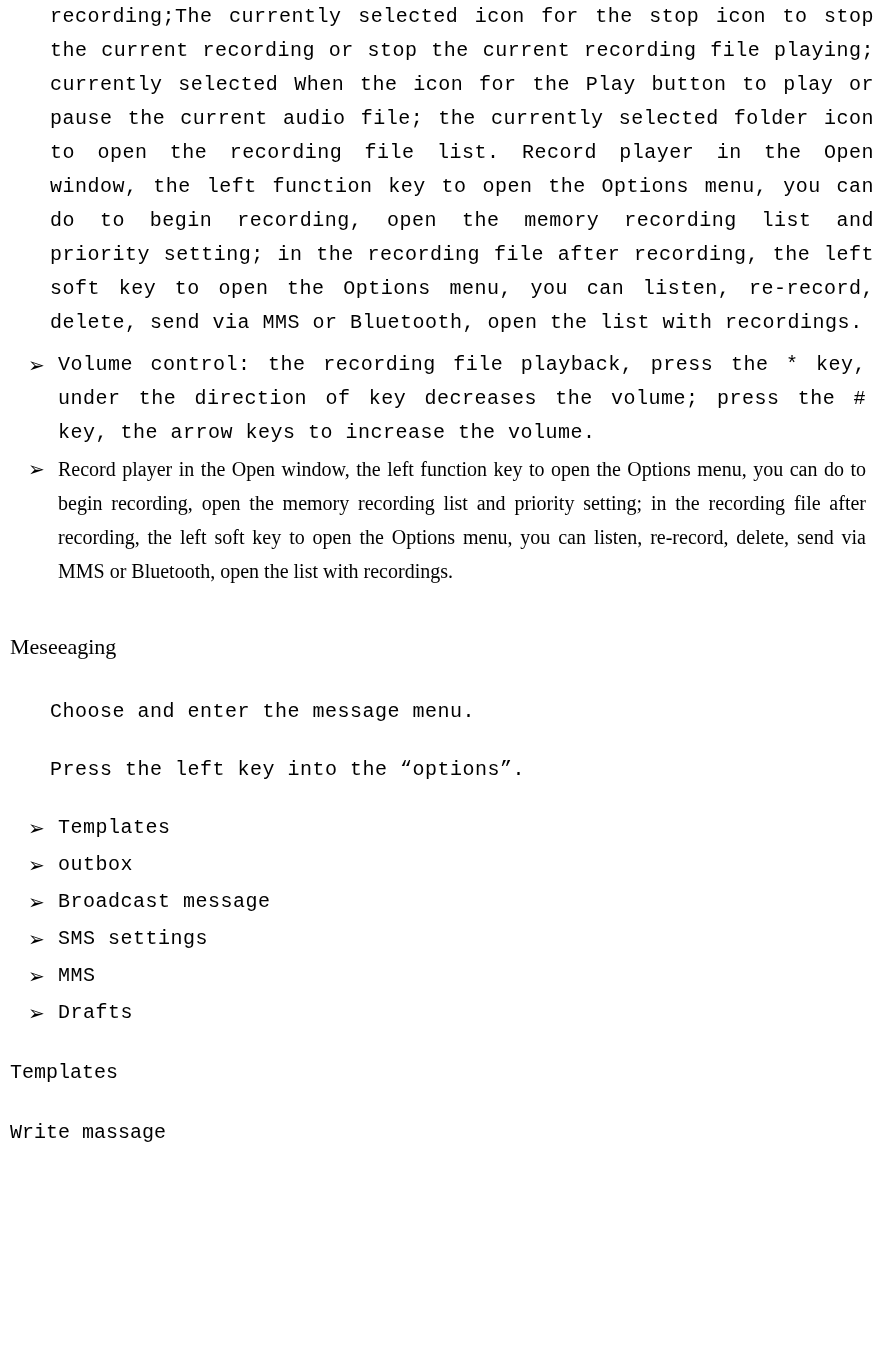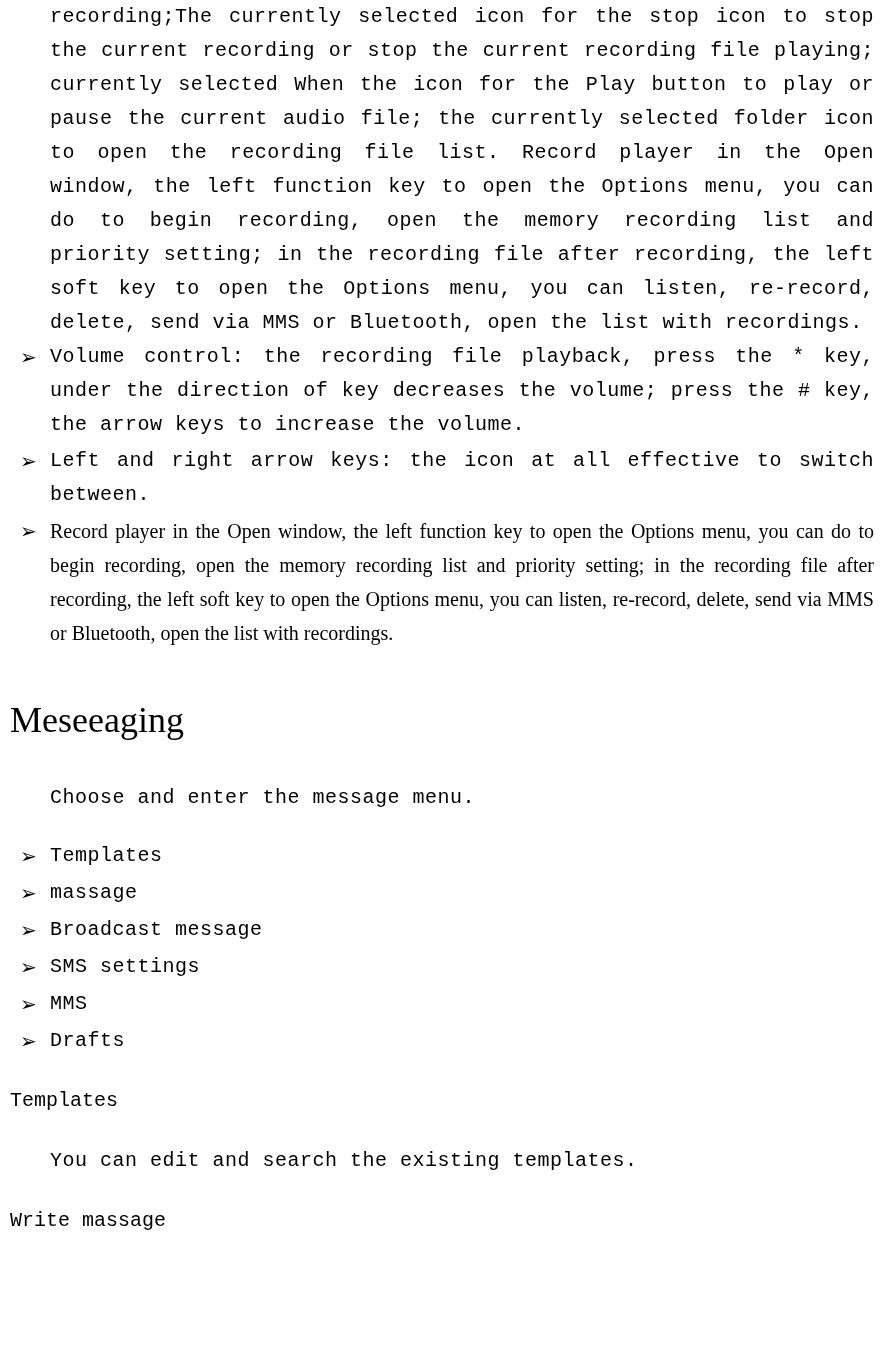--- a/index.html
+++ b/index.html
@@ -16,39 +16,39 @@
     .mono {
       font-family: "Courier New", Courier, monospace;
       letter-spacing: 0.5px;
     }
     .serif {
       font-family: Liberation Serif, serif;
     }
     .bullet-list {
       list-style: none;
       padding: 0;
-      margin: 0;
+      margin: 8px;
     }
     .bullet-item {
       position: relative;
       padding-left: 40px;
       text-align: justify;
       margin-bottom: 2px;
     }
     .bullet-item::before {
       content: "➢";
       position: absolute;
       left: 10px;
       top: 0;
       font-family: "Times New Roman", serif;
       color: #000;
     }
     .section-heading {
       font-family: "Times New Roman", Times, serif;
-      font-size: 36px;
+      font-size: 22px;
       font-weight: normal;
       margin: 40px 0 30px 0;
     }
     .para-indent {
       padding-left: 40px;
       margin-bottom: 24px;
       text-align: justify;
     }
     .short-list .bullet-item {
       margin-bottom: 3px;
@@ -65,35 +65,34 @@
   </style>
 </head>
 <body>
 
 <div class="content">
 
   <div class="first-item mono">recording;The currently selected icon for the stop icon to stop the current recording or stop the current recording file playing; currently selected When the icon for the Play button to play or pause the current audio file; the currently selected folder icon to open the recording file list. Record player in the Open window, the left function key to open the Options menu, you can do to begin recording, open the memory recording list and priority setting; in the recording file after recording, the left soft key to open the Options menu, you can listen, re-record, delete, send via MMS or Bluetooth, open the list with recordings.</div>
 
   <ul class="bullet-list">
     <li class="bullet-item mono">Volume control: the recording file playback, press the * key, under the direction of key decreases the volume; press the # key, the arrow keys to increase the volume.</li>
-    <li class="bullet-item mono">Left and right arrow keys: the icon at all effective to switch between.</li>
     <li class="bullet-item serif">Record player in the Open window, the left function key to open the Options menu, you can do to begin recording, open the memory recording list and priority setting; in the recording file after recording, the left soft key to open the Options menu, you can listen, re-record, delete, send via MMS or Bluetooth, open the list with recordings.</li>
   </ul>
 
   <h2 class="section-heading">Meseeaging</h2>
 
   <p class="para-indent mono">Choose and enter the message menu.</p>
+  <p class="para-indent mono">Press the left key into the “options”.</p>
 
   <ul class="bullet-list short-list mono">
     <li class="bullet-item">Templates</li>
-    <li class="bullet-item">massage</li>
+    <li class="bullet-item">outbox</li>
     <li class="bullet-item">Broadcast message</li>
     <li class="bullet-item">SMS settings</li>
     <li class="bullet-item">MMS</li>
     <li class="bullet-item">Drafts</li>
   </ul>
 
   <p class="sub-heading">Templates</p>
-  <p class="para-indent mono">You can edit and search the existing templates.</p>
 
   <p class="sub-heading">Write massage</p>
 
 </div>
 
 </body></html>

